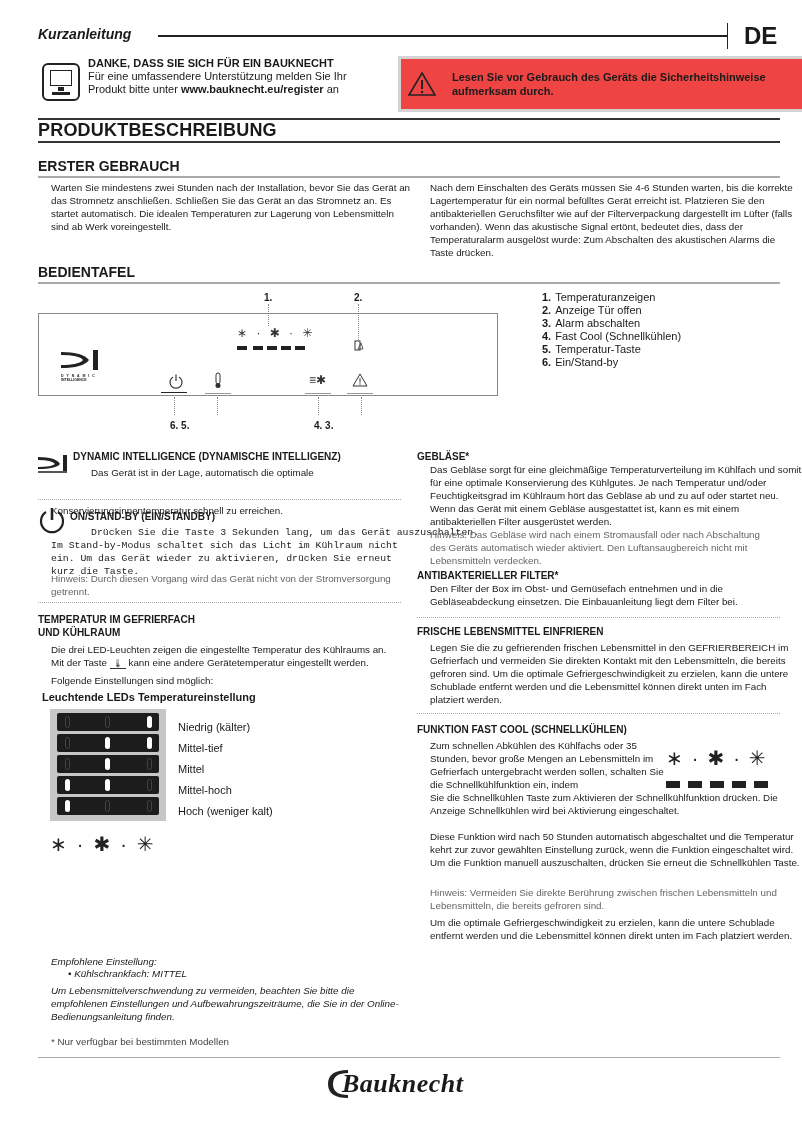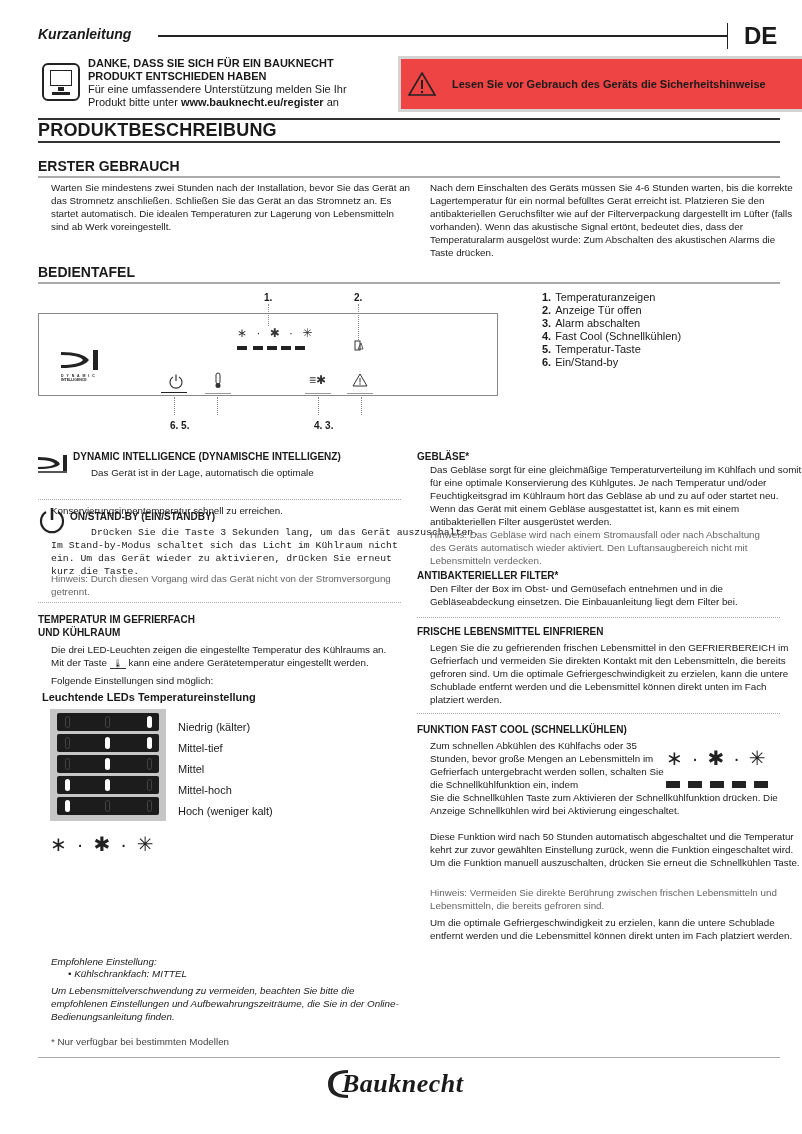--- a/index.html
+++ b/index.html
@@ -61,33 +61,33 @@
 <div class="abs top-tick"></div>
 <div class="abs lang">DE</div>
 
 <div class="abs monitor-icon">
   <div class="scr"></div>
     <div class="stand"></div>
     <div class="base"></div>
 </div>
 <div class="abs thanks">
   <div class="b">DANKE, DASS SIE SICH FÜR EIN BAUKNECHT</div>
-  <div class="b">PRODUKT ENTSCHIEDEN HABEN</div>
   <div>Für eine umfassendere Unterstützung melden Sie Ihr</div>
   <div><span>Produkt bitte unter </span><b>www.bauknecht.eu/register</b><span> an</span></div>
 </div>
 
 <div class="abs warn-box">
   <svg width="30" height="26" viewBox="0 0 30 26">
       <path d="M15 2 L28 24 L2 24 Z" fill="none" stroke="#222" stroke-width="1.6"></path>
       <line x1="15" y1="9" x2="15" y2="18" stroke="#222" stroke-width="2"></line>
       <circle cx="15" cy="21" r="1.2" fill="#222"></circle>
     </svg>
   <div class="txt">
     <div>Lesen Sie vor Gebrauch des Geräts die Sicherheitshinweise</div>
+    <div>aufmerksam durch.</div>
   </div>
 </div>
 
 <div class="abs rule-dark" style="left:38px; top:118px; width:742px;"></div>
 <div class="abs h1">PRODUKTBESCHREIBUNG</div>
 <div class="abs rule-dark" style="left:38px; top:141px; width:742px;"></div>
 
 <div class="abs h2" style="left:38px; top:158px;">ERSTER GEBRAUCH</div>
 <div class="abs rule-grey" style="left:38px; top:176px; width:742px;"></div>
 <div class="abs para" style="left:38px; top:181px; width:360px;">Warten Sie mindestens zwei Stunden nach der Installation, bevor Sie das Gerät an das Stromnetz anschließen. Schließen Sie das Gerät an das Stromnetz an. Es startet automatisch. Die idealen Temperaturen zur Lagerung von Lebensmitteln sind ab Werk voreingestellt.</div>

